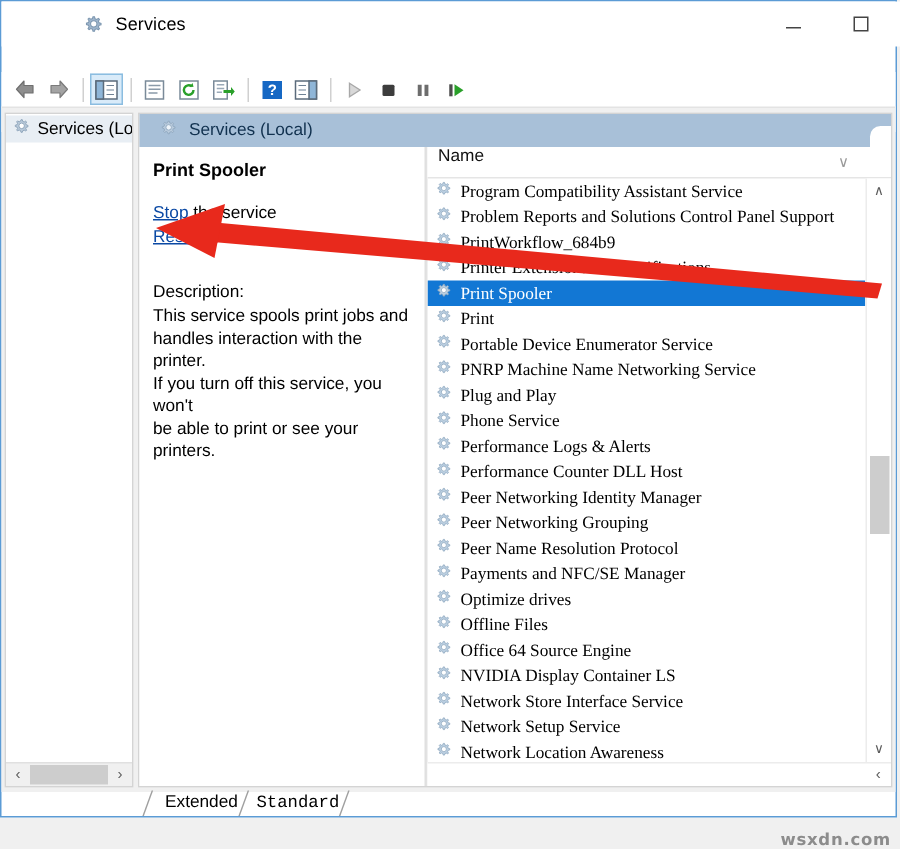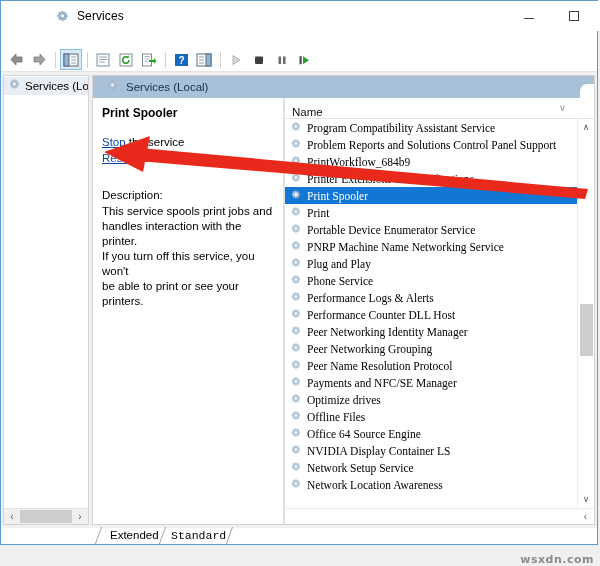--- a/index.html
+++ b/index.html
@@ -179,21 +179,21 @@
     position: relative;
     border-left: 1px solid #e2e2e2;
     box-sizing: border-box;
   }
   .list-header {
     position: absolute; left: 0; top: 0;
     width: 100%; height: 21px;
     background: #ffffff;
     border-bottom: 1px solid #e5e5e5;
     box-sizing: border-box;
-    display: flex; align-items: flex-end;
+    display: flex; align-items: flex-start;
   }
   .list-header .hdr-name {
     font-size: 11.5px; color: #111; margin-left: 7px;
   }
   .list-header .hdr-chev {
     position: absolute; right: 28px; top: 4px;
     font-size: 10px; color: #9a9a9a;
   }
   .rows {
     position: absolute; left: 0; top: 21px; right: 17px; bottom: 16px;
@@ -628,20 +628,29 @@
                     </svg></span>
                   <span class="rname">NVIDIA Display Container LS</span>
                 </div>
                 <div class="row">
                   <span><svg width="13" height="13" viewBox="0 0 16 16">
                       <g fill="#bcd0e2" stroke="#93abc2" stroke-width="0.7">
                         <path d="M8 3.2 l1 0 .35 1.3 1.1.45 1.15-.7.7.7-.7 1.15.45 1.1 1.3.35 0 1-1.3.35-.45 1.1.7 1.15-.7.7-1.15-.7-1.1.45L9 12.8l-1 0-.35-1.3-1.1-.45-1.15.7-.7-.7.7-1.15-.45-1.1L3.65 8.4l0-1 1.3-.35.45-1.1-.7-1.15.7-.7 1.15.7 1.1-.45z"></path>
                       </g>
                       <circle cx="8.5" cy="7.9" r="2.1" fill="#ffffff" stroke="#93abc2" stroke-width="0.7"></circle>
                     </svg></span>
+                  <span class="rname">Network Store Interface Service</span>
+                </div>
+                <div class="row">
+                  <span><svg width="13" height="13" viewBox="0 0 16 16">
+                      <g fill="#bcd0e2" stroke="#93abc2" stroke-width="0.7">
+                        <path d="M8 3.2 l1 0 .35 1.3 1.1.45 1.15-.7.7.7-.7 1.15.45 1.1 1.3.35 0 1-1.3.35-.45 1.1.7 1.15-.7.7-1.15-.7-1.1.45L9 12.8l-1 0-.35-1.3-1.1-.45-1.15.7-.7-.7.7-1.15-.45-1.1L3.65 8.4l0-1 1.3-.35.45-1.1-.7-1.15.7-.7 1.15.7 1.1-.45z"></path>
+                      </g>
+                      <circle cx="8.5" cy="7.9" r="2.1" fill="#ffffff" stroke="#93abc2" stroke-width="0.7"></circle>
+                    </svg></span>
                   <span class="rname">Network Setup Service</span>
                 </div>
                 <div class="row">
                   <span><svg width="13" height="13" viewBox="0 0 16 16">
                       <g fill="#bcd0e2" stroke="#93abc2" stroke-width="0.7">
                         <path d="M8 3.2 l1 0 .35 1.3 1.1.45 1.15-.7.7.7-.7 1.15.45 1.1 1.3.35 0 1-1.3.35-.45 1.1.7 1.15-.7.7-1.15-.7-1.1.45L9 12.8l-1 0-.35-1.3-1.1-.45-1.15.7-.7-.7.7-1.15-.45-1.1L3.65 8.4l0-1 1.3-.35.45-1.1-.7-1.15.7-.7 1.15.7 1.1-.45z"></path>
                       </g>
                       <circle cx="8.5" cy="7.9" r="2.1" fill="#ffffff" stroke="#93abc2" stroke-width="0.7"></circle>
                     </svg></span>
                   <span class="rname">Network Location Awareness</span>

